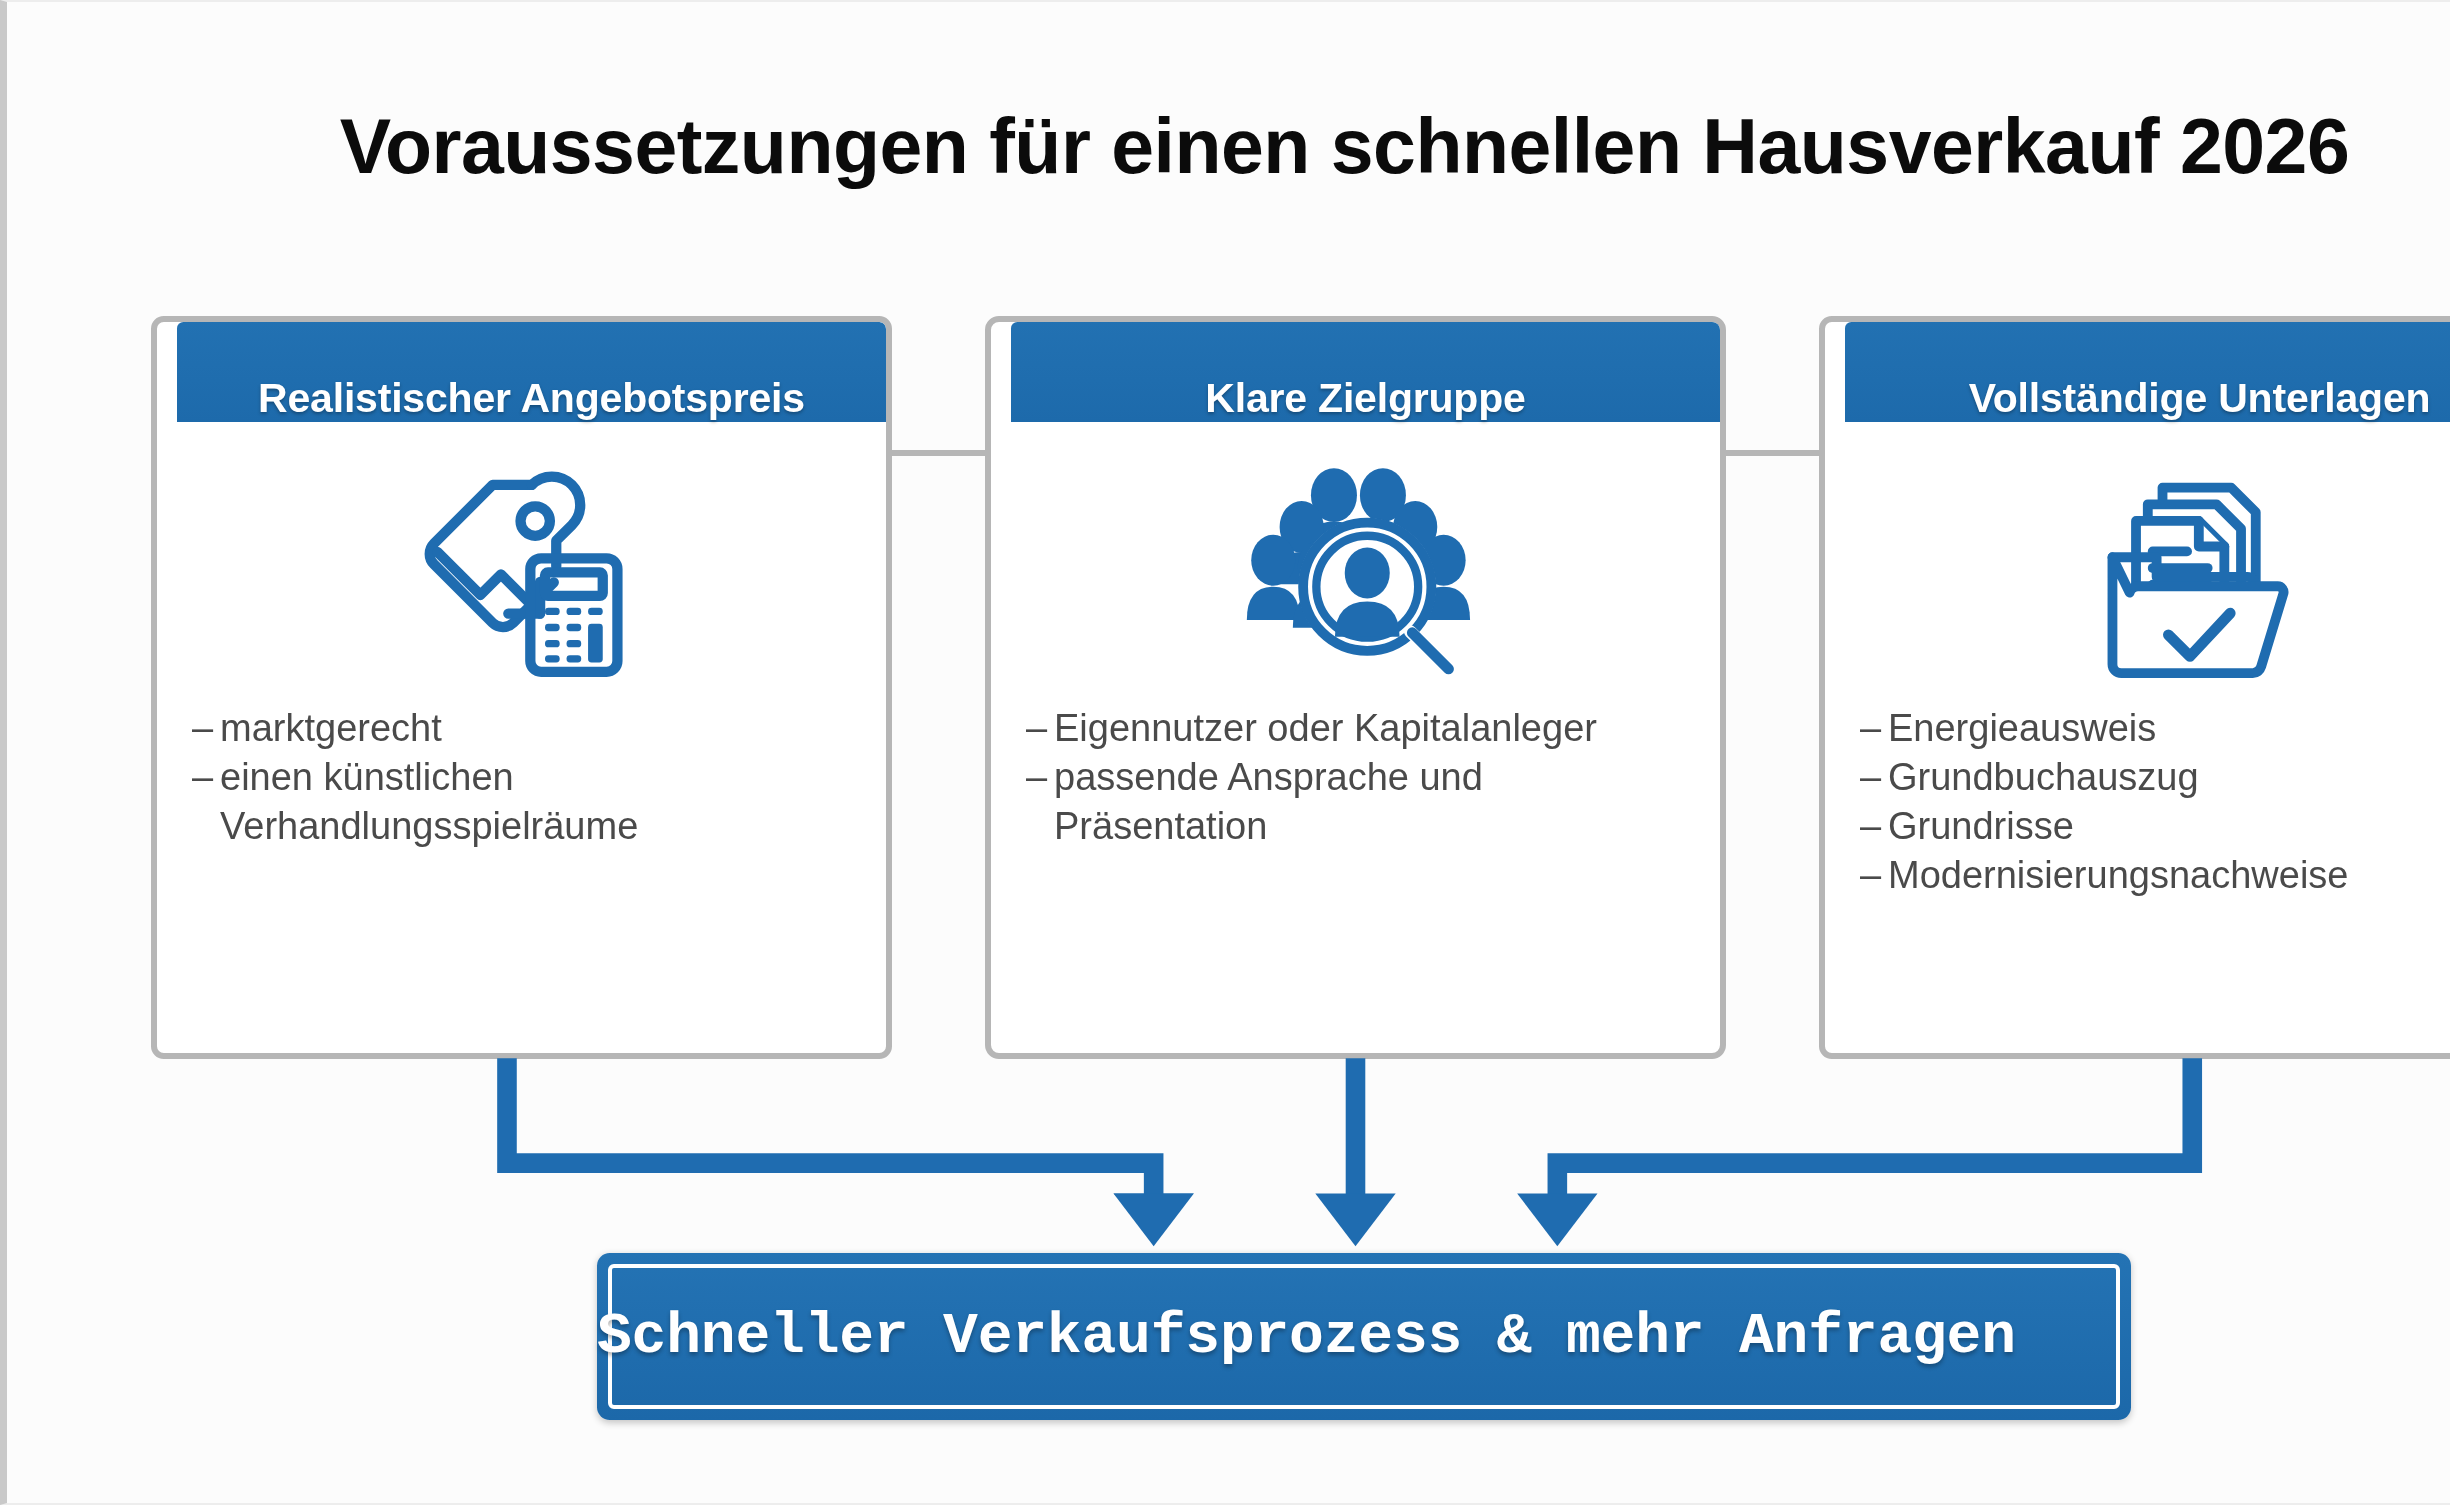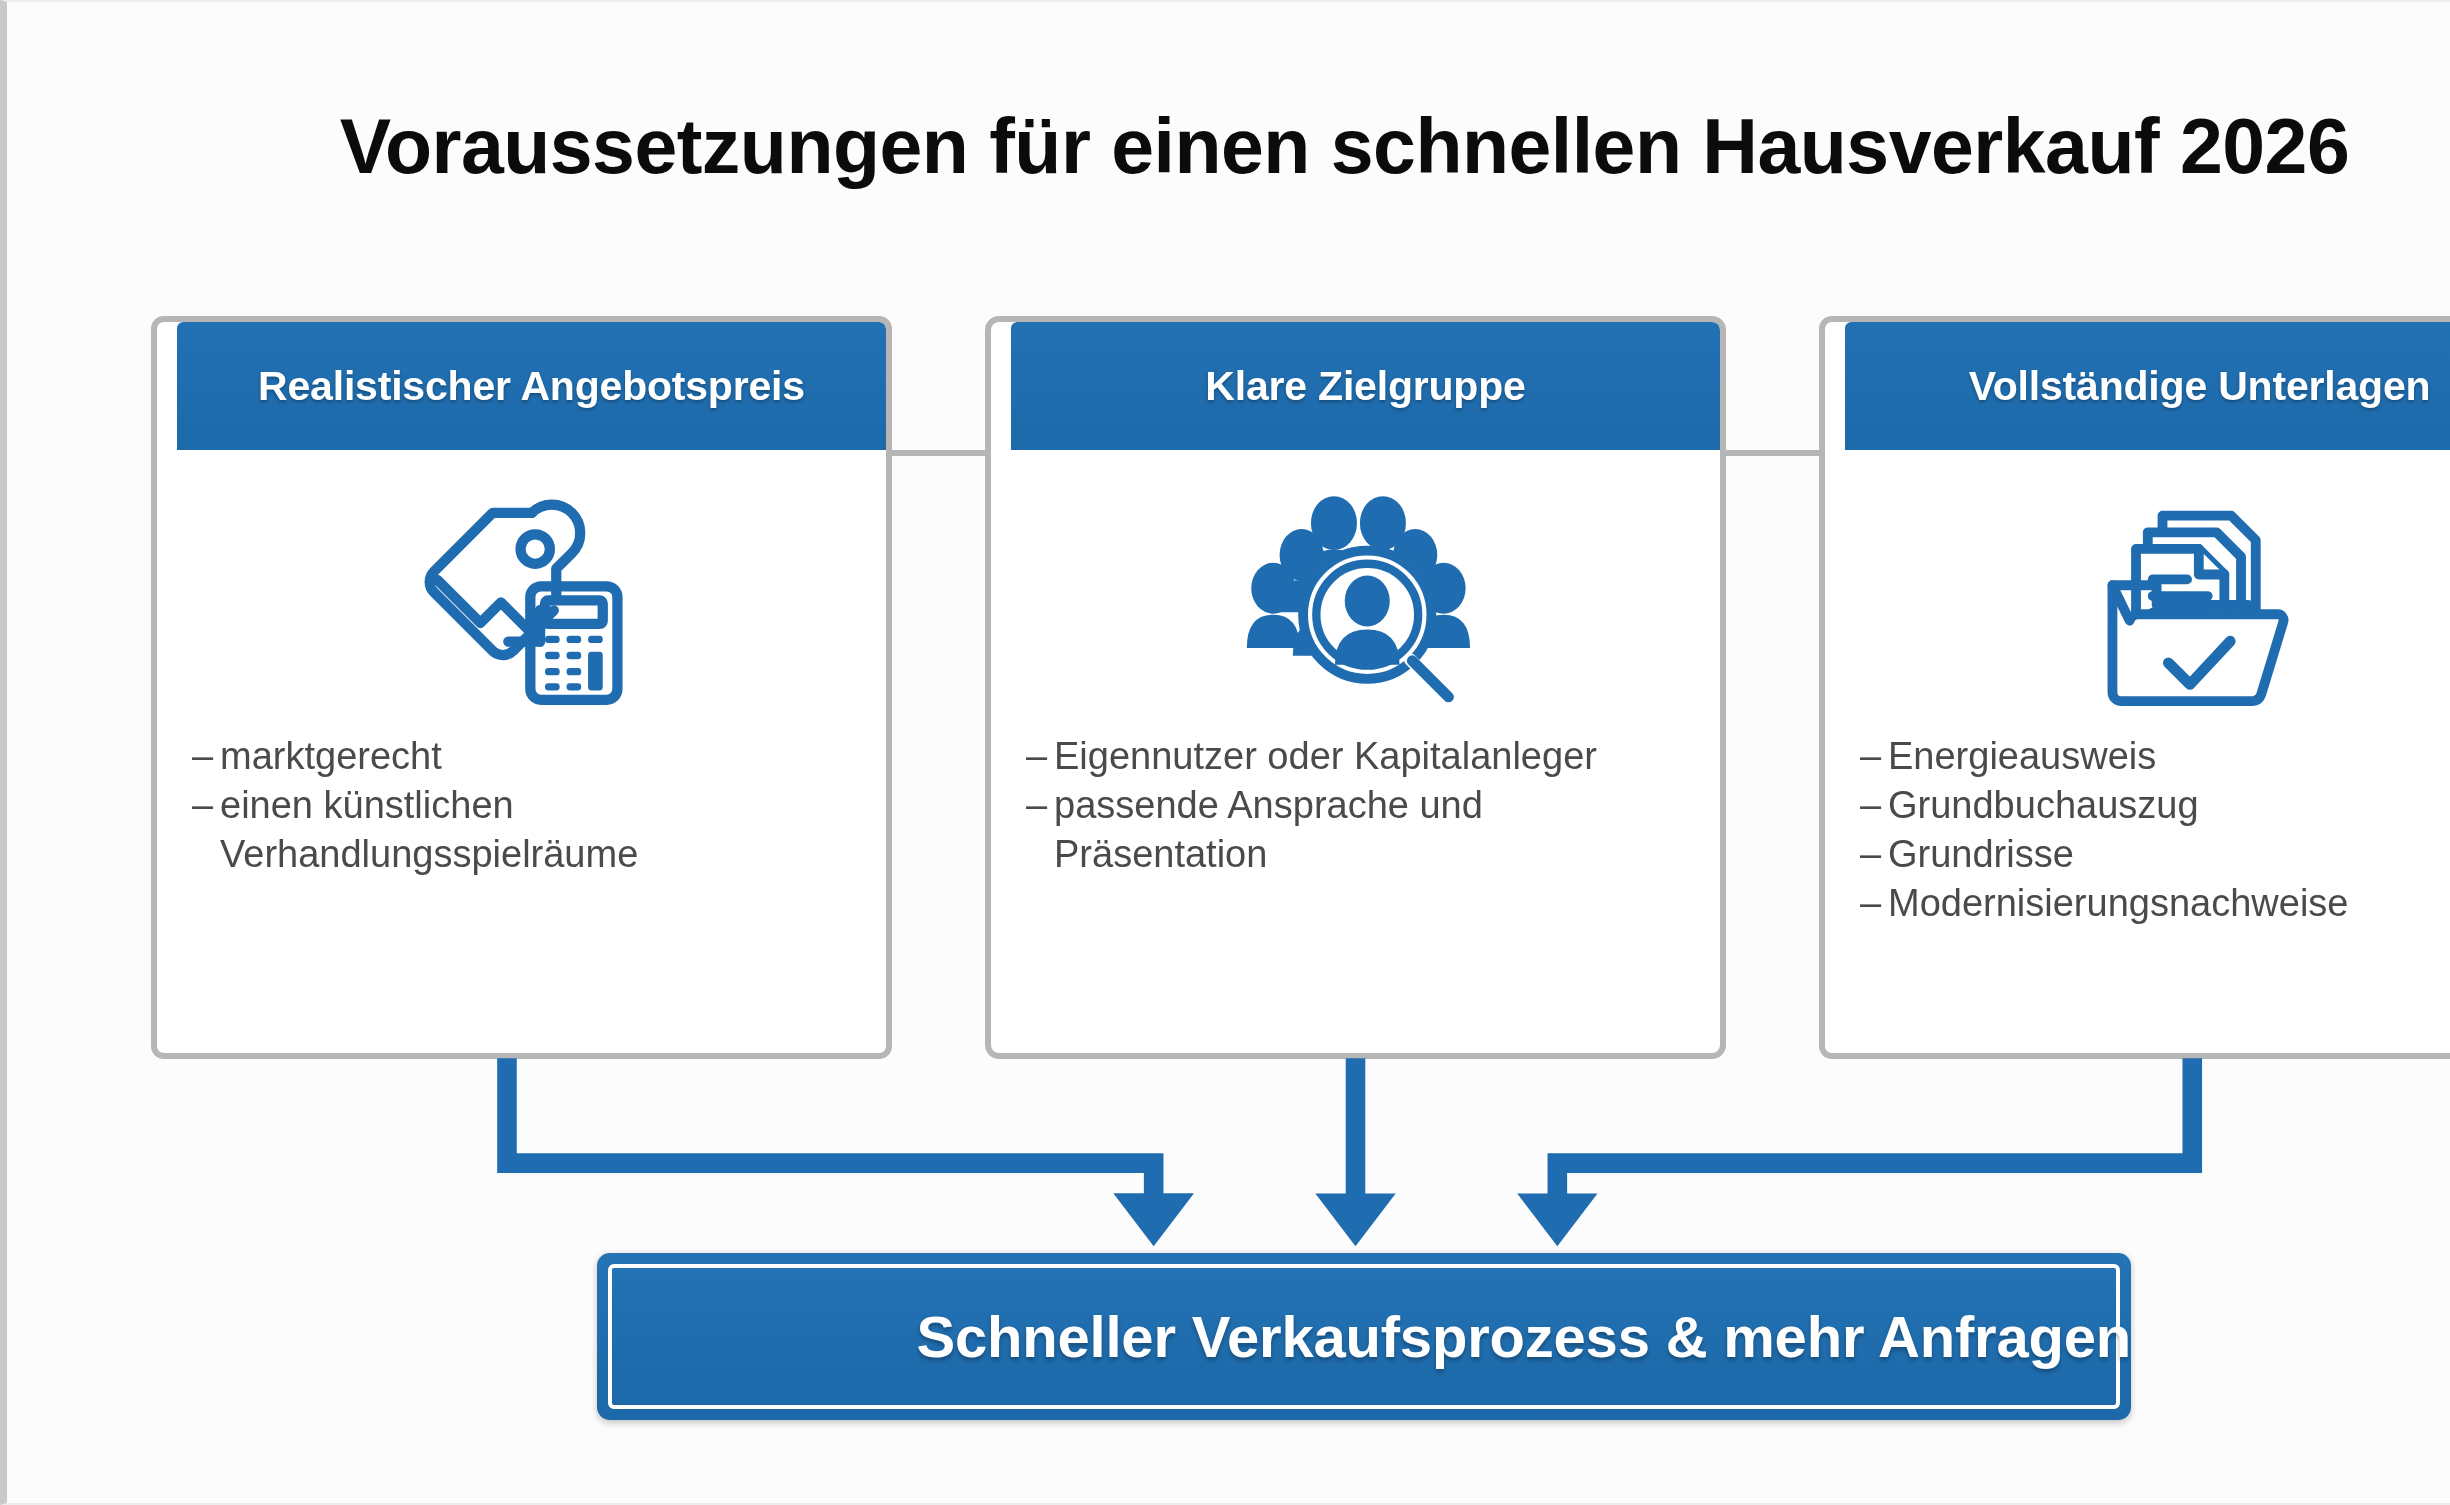--- a/index.html
+++ b/index.html
@@ -60,24 +60,24 @@
     border-radius: 12.7px;
     background: #ffffff;
     overflow: hidden;
   }
   #card-0 { left: 144px; }
   #card-1 { left: 978px; border-radius: 14px; }
   #card-2 { left: 1812px; }
 
   .card-header {
     position: relative;
-    height: 128px;
+    height: 100px;
     background: linear-gradient(180deg, #2271b2 0%, #1d6aab 100%);
     display: flex;
-    align-items: center;
+    align-items: flex-end;
     justify-content: center;
     border-radius: 6.4px 6.4px 0 0;
     margin-left: 20px;
   }
   .card-header-text {
     font-size: 41px;
     font-weight: bold;
     color: #ffffff;
     text-shadow: 0 2px 3.4px rgba(0,0,0,0.30);
     white-space: nowrap;
@@ -138,21 +138,22 @@
     left: 590px;
     top: 1251px;
     width: 1534px;
     height: 167px;
     box-sizing: border-box;
     background: linear-gradient(180deg, #2473b4 0%, #1c68a9 100%);
     border-radius: 12.7px;
     box-shadow: 0 2.9px 7.8px rgba(0,0,0,0.22);
     display: flex;
     align-items: center;
-    justify-content: flex-end;
+    justify-content: flex-start;
+    font-family: Liberation Mono, monospace;
   }
   #banner-inner {
     position: absolute;
     left: 10.8px;
     top: 10.8px;
     right: 10.8px;
     bottom: 10.8px;
     border: 4.9px solid #ffffff;
     border-radius: 5.9px;
     box-sizing: border-box;

